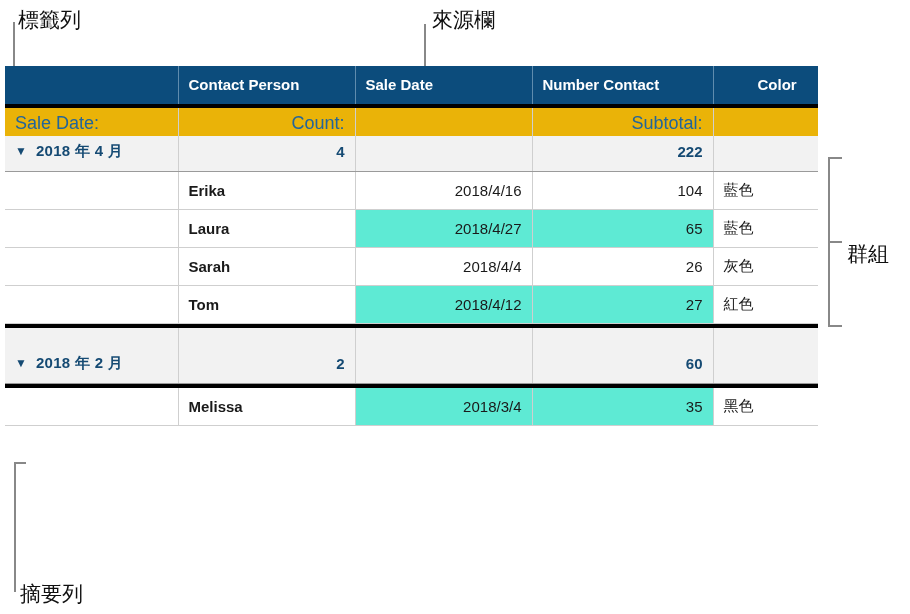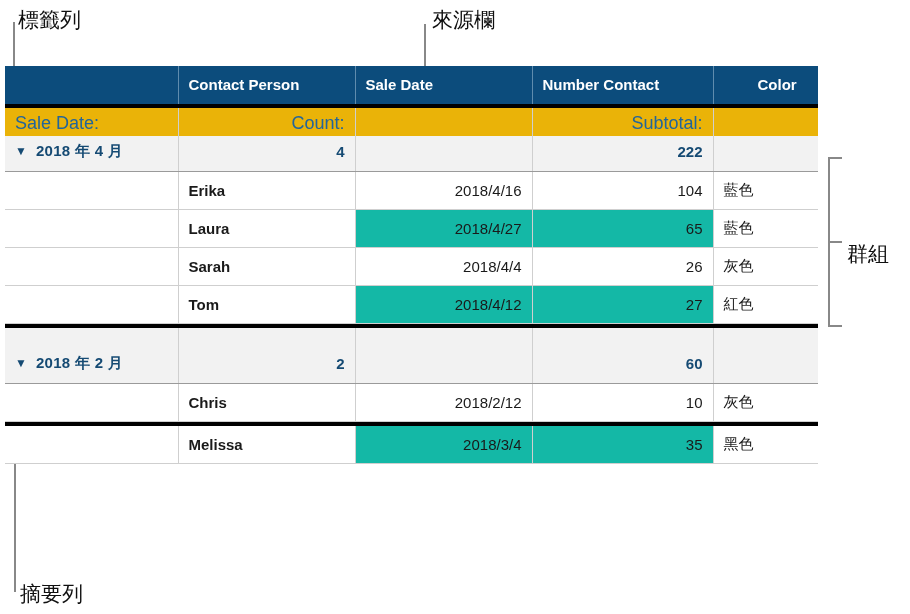--- a/index.html
+++ b/index.html
@@ -71,21 +71,21 @@
 
   
   tr.datarow td{
     background:#ffffff;color:#1a1a1a;font-size:15px;
     padding:9px 10px 9px 10px;height:19px;
     border-right:1px solid #cfcfcf;
     border-bottom:1px solid #cfcfcf;
     vertical-align:middle;
   }
   tr.datarow td.last{border-right:none;}
-  tr.datarow.alt td.shaded{background:#14b8a6;margin-top:39px;}
+  tr.datarow.alt td.shaded{background:#5eead4;margin-top:39px;}
 
   td.num{text-align:right;}
   td.name{color:#155283;font-weight:bold;}
   .disclosure{
     display:inline-block;color:#154a73;font-size:12px;
     margin-right:9px;position:relative;top:-1px;
   }
   .grouptitle{letter-spacing:0.3px;}
   .lastrow td{border-bottom:1px solid #cfcfcf;}
 </style>
@@ -188,27 +188,20 @@
         <tr class="summary standalone">
           <td>
             <span class="disclosure">▼</span><span class="grouptitle">2018 年 2 月</span>
           </td>
           <td class="num">2</td>
           <td></td>
           <td class="num">60</td>
           <td class="last"></td>
         </tr>
 
-        <tr class="datarow">
-          <td></td>
-          <td class="name">Chris</td>
-          <td class="num shaded">2018/2/12</td>
-          <td class="num shaded">10</td>
-          <td class="last">灰色</td>
-        </tr>
 
         <tr class="thickrule">
           <td colspan="5"></td>
         </tr>
 
 
         <tr class="datarow alt lastrow">
           <td></td>
           <td class="name">Melissa</td>
           <td class="num shaded">2018/3/4</td>

